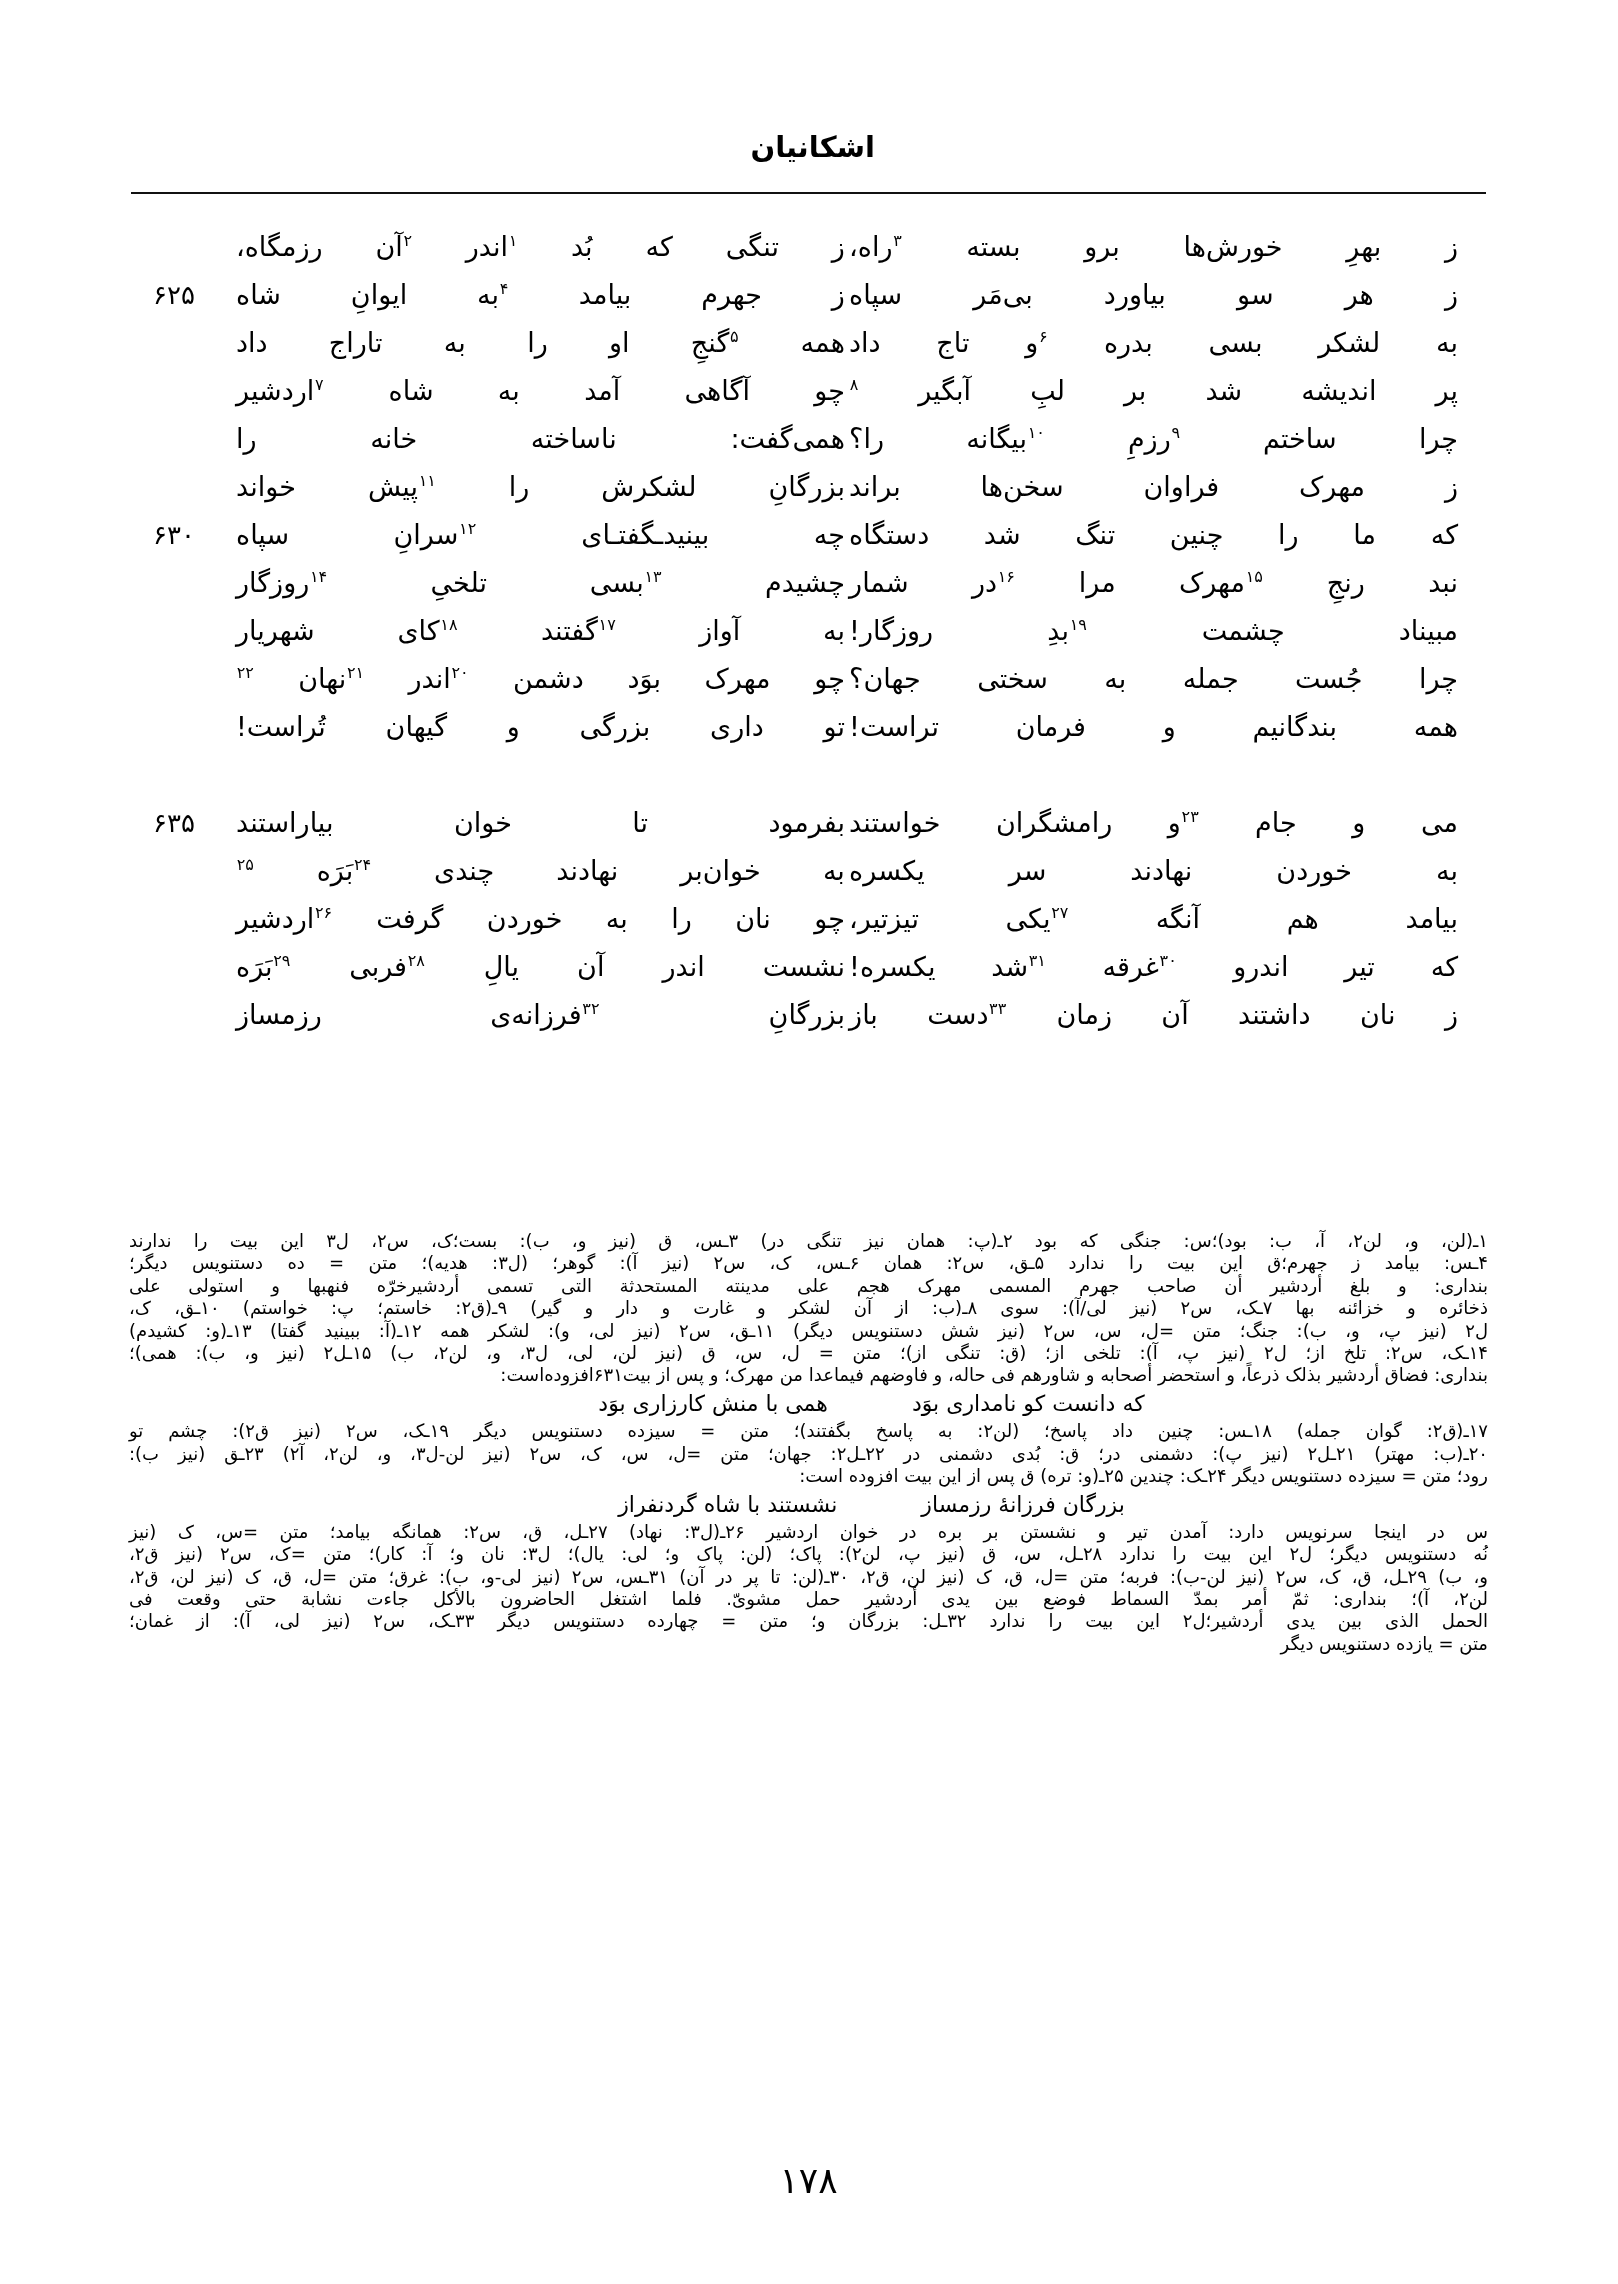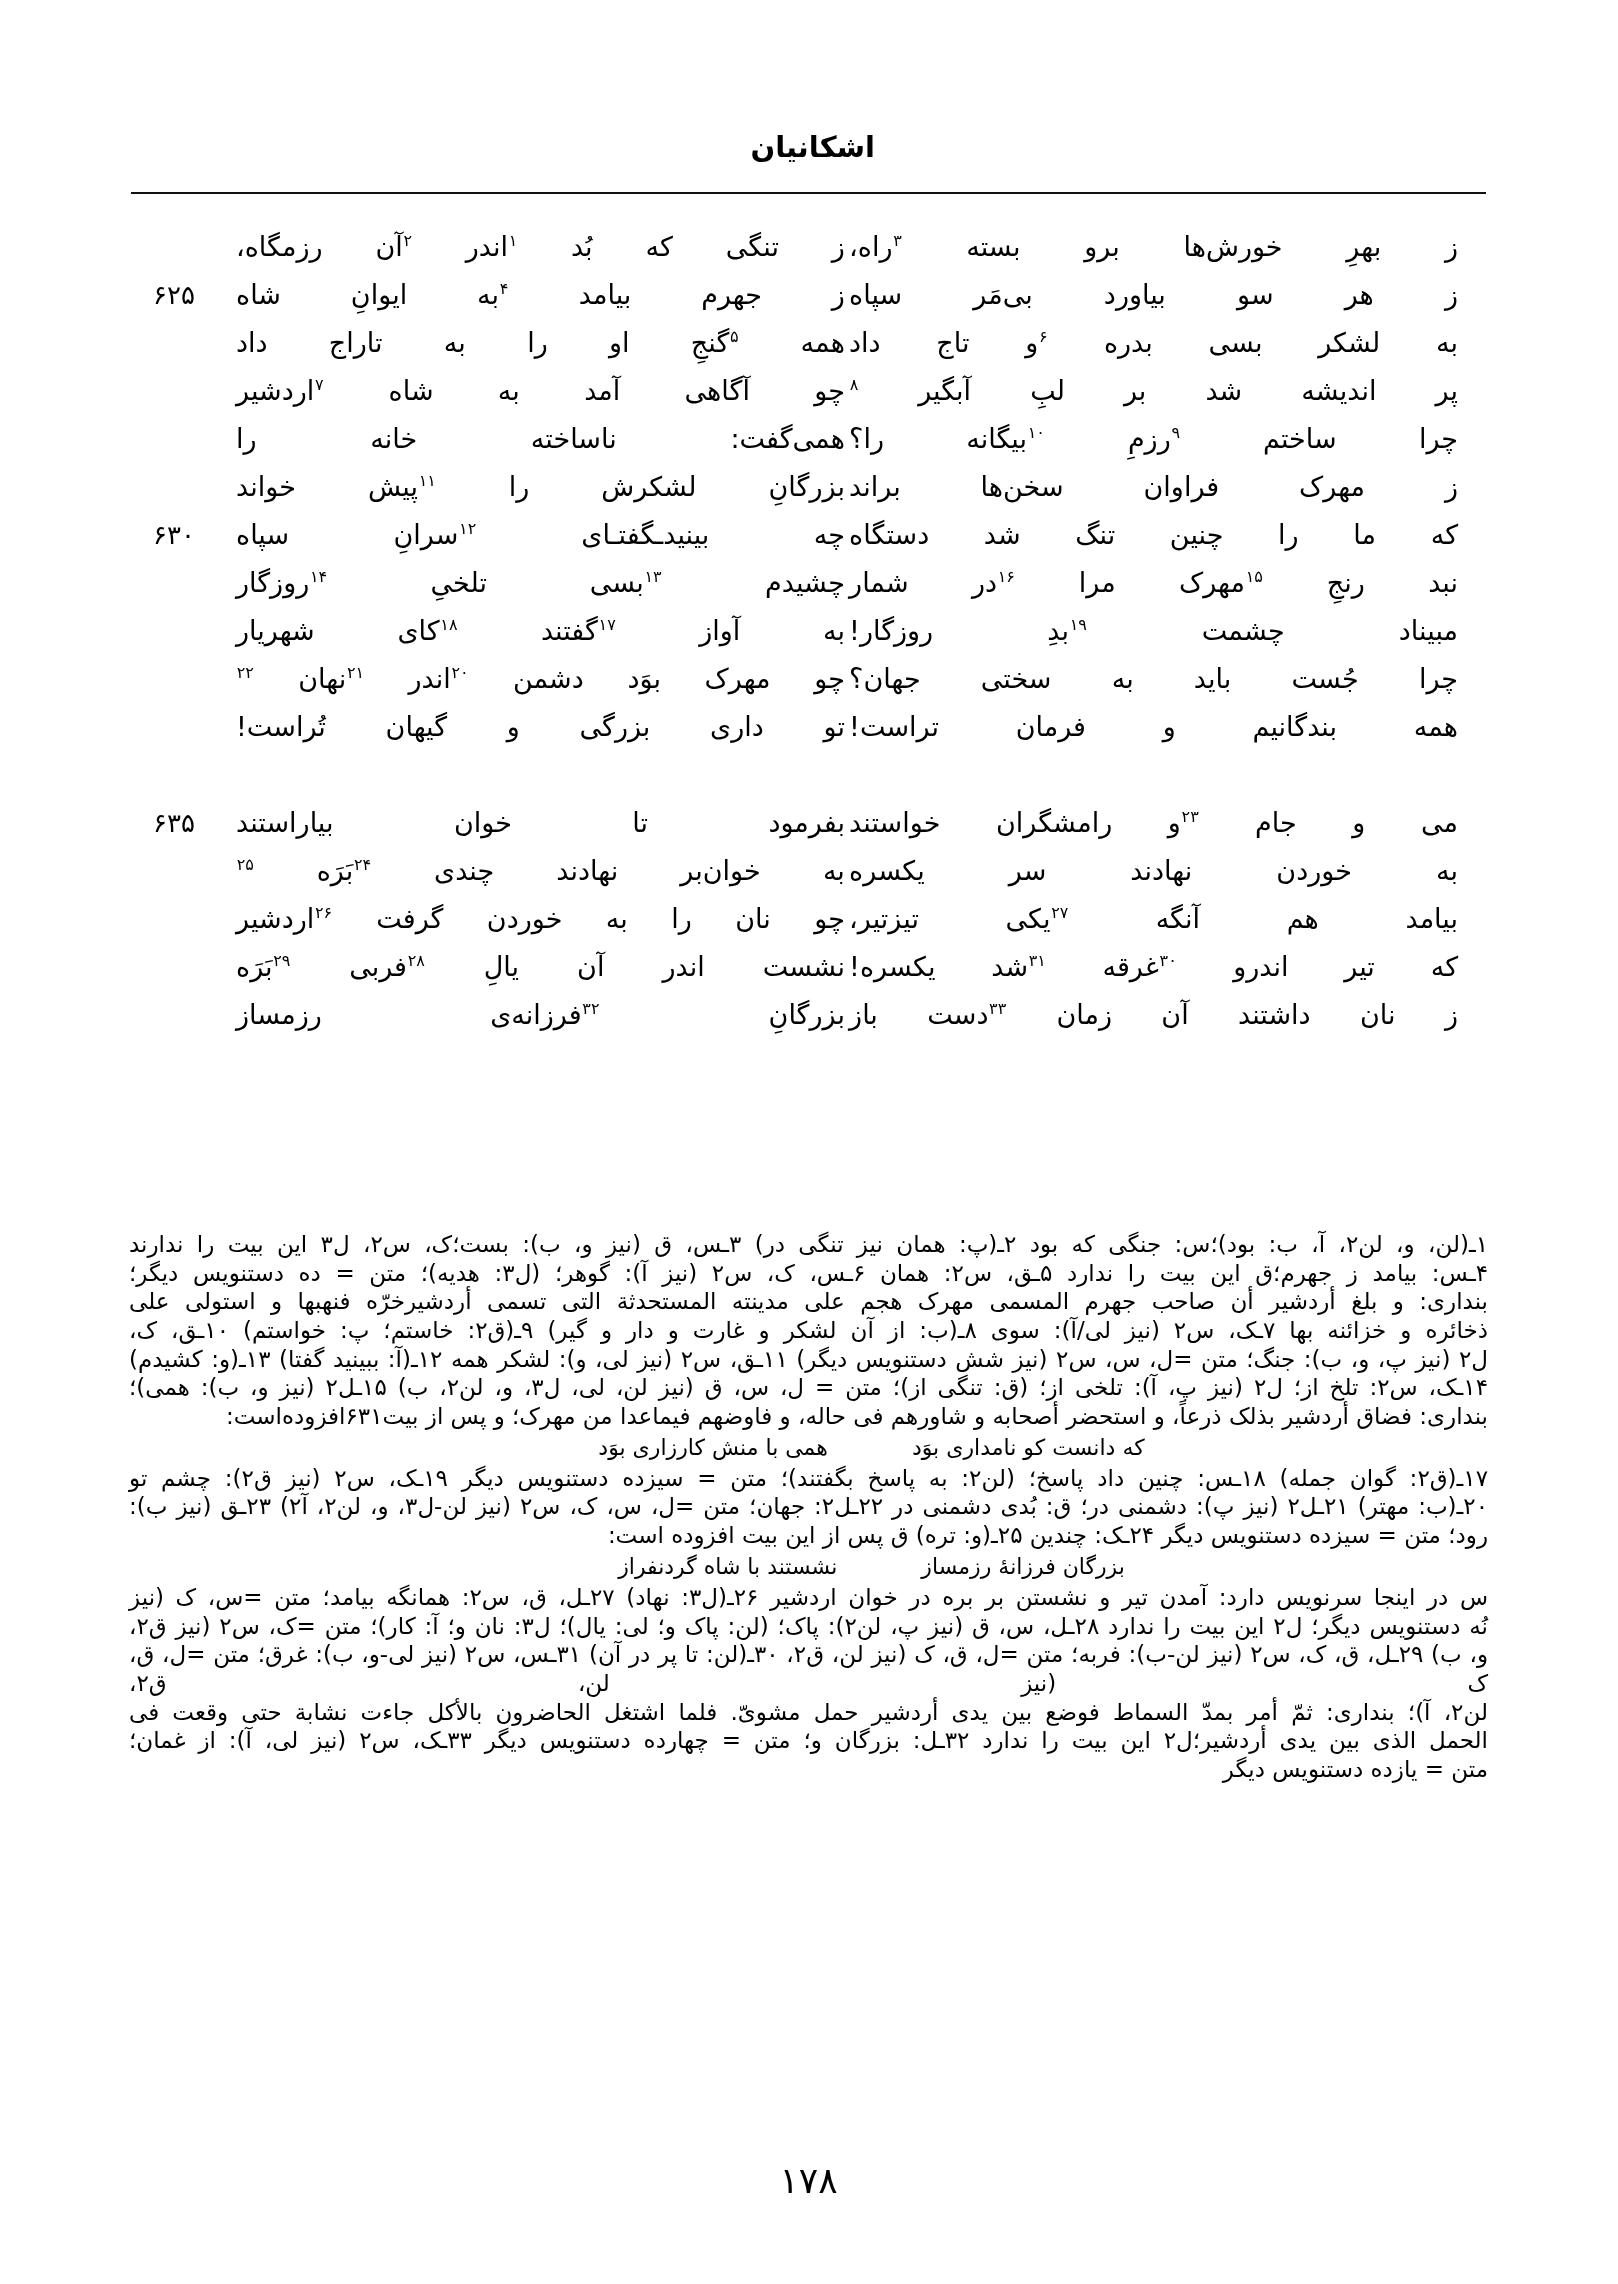--- a/index.html
+++ b/index.html
@@ -98,21 +98,21 @@
 
   
   .apparatus {
     position: absolute;
     top: 1230px;
     right: 130px;
     left: 130px;
     direction: rtl;
   }
   .app-line {
-    font-size: 23px;
+    font-size: 18px;
     line-height: 1.245;
     text-align: justify;
     text-align-last: justify;
     direction: rtl;
     margin: 0;
     padding: 0;
     white-space: normal;
   }
   .app-line.last-line,
   .app-line.free {
@@ -193,21 +193,21 @@
           <div class="mesra left-hemistich"><span>نبد رنجِ</span> <sup class="fn">۱۵</sup><span>مهرک مرا</span> <sup class="fn">۱۶</sup><span>در شمار</span> </div>
           <div class="mesra right-hemistich"><span>چشیدم</span> <sup class="fn">۱۳</sup><span>بسی تلخیِ</span> <sup class="fn">۱۴</sup><span>روزگار</span> </div>
           <div class="beyt-number"></div>
         </div>
         <div class="beyt">
           <div class="mesra left-hemistich"><span>مبیناد چشمت</span> <sup class="fn">۱۹</sup><span>بدِ روزگار!</span> </div>
           <div class="mesra right-hemistich"><span>به آواز</span> <sup class="fn">۱۷</sup><span>گفتند</span> <sup class="fn">۱۸</sup><span>کای شهریار</span> </div>
           <div class="beyt-number"></div>
         </div>
         <div class="beyt">
-          <div class="mesra left-hemistich"><span>چرا جُست باید به سختی جهان؟</span> </div>
+          <div class="mesra left-hemistich"><span>چرا جُست جمله به سختی جهان؟</span> </div>
           <div class="mesra right-hemistich"><span>چو مهرک بوَد دشمن</span> <sup class="fn">۲۰</sup><span>اندر</span> <sup class="fn">۲۱</sup><span>نهان</span> <sup class="fn">۲۲</sup></div>
           <div class="beyt-number"></div>
         </div>
         <div class="beyt">
           <div class="mesra left-hemistich"><span>همه بندگانیم و فرمان تراست!</span> </div>
           <div class="mesra right-hemistich"><span>تو داری بزرگی و گیهان تُراست!</span> </div>
           <div class="beyt-number"></div>
         </div>
       </div>
     <div class="verse-block" id="block-2">

